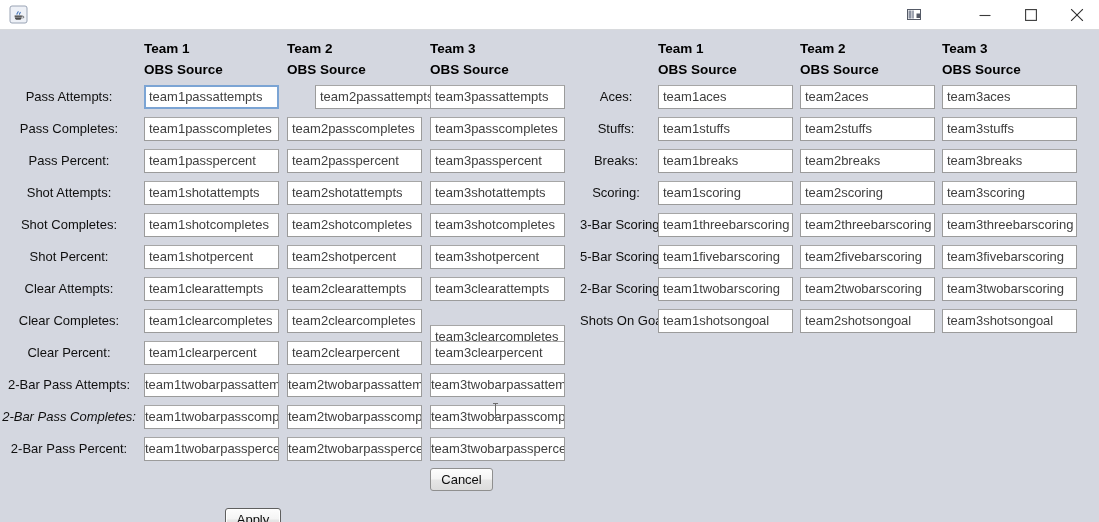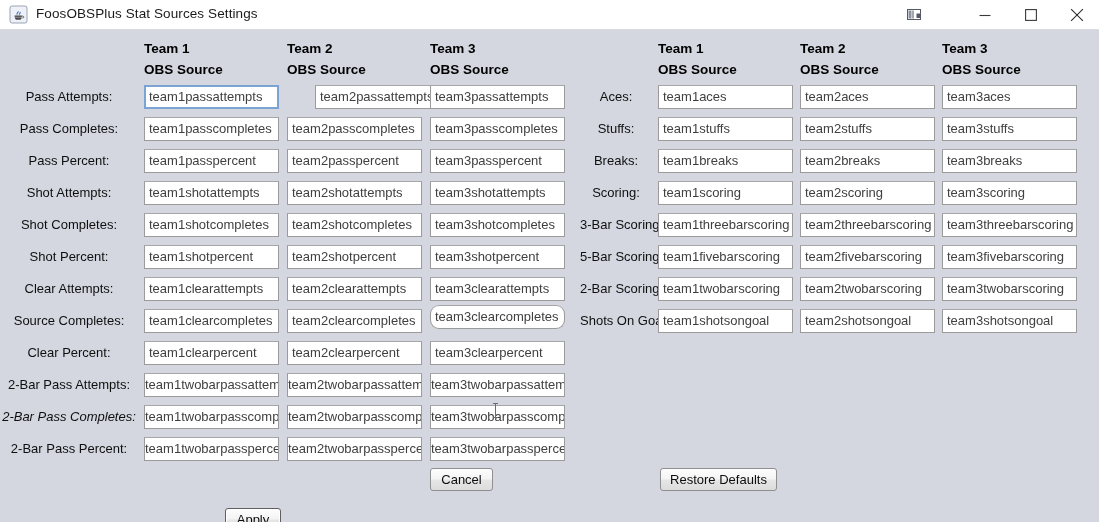--- a/index.html
+++ b/index.html
@@ -171,21 +171,20 @@
     <span class="title-icon">
       <svg width="19" height="19" viewBox="0 0 19 19">
         <rect x="1" y="1" width="17" height="17" rx="2" fill="#eef1f7" stroke="#9aa4b5"></rect>
         <path d="M6 12.5h6.5v.8c0 .9-.8 1.5-1.9 1.5H7.9c-1.1 0-1.9-.6-1.9-1.5z" fill="#4a4a4a"></path>
         <rect x="5.6" y="10.4" width="7.3" height="2" fill="#5c5c5c"></rect>
         <path d="M13 11.1c1.4 0 1.9.5 1.9 1 0 .6-.6.9-1.4.9" fill="none" stroke="#5c5c5c" stroke-width="1"></path>
         <path d="M8.2 9.6c-1.1-1.4 1.5-1.7.9-3.3" fill="none" stroke="#3f6fb5" stroke-width="1.1"></path>
         <path d="M10.6 9.6c-.9-1.1 1.1-1.4.6-2.6" fill="none" stroke="#3f6fb5" stroke-width="1.1"></path>
       </svg>
     </span>
-    <span class="title-text">FoosOBSPlus Stat Sources Settings</span>
 
     <span class="win-extra">
       <svg width="20" height="15" viewBox="0 0 20 15">
         <rect x="1.5" y="2.5" width="13" height="10" fill="#ffffff" stroke="#555a66"></rect>
         <rect x="2.5" y="3.5" width="3" height="8" fill="#8b91a0"></rect>
         <rect x="6.2" y="3.5" width="1.6" height="8" fill="#8b91a0"></rect>
         <rect x="10.5" y="6.5" width="4.5" height="4.5" fill="#555a66"></rect>
       </svg>
     </span>
 
@@ -243,24 +242,24 @@
         <div class="tfield" style="left: 287px; width: 135px; top: 183px;">team2shotcompletes</div>
         <div class="tfield" style="left: 430px; width: 135px; top: 183px;">team3shotcompletes</div>
         <div class="row-label" style="left: 0px; width: 138px; top: 215px;">Shot Percent:</div>
         <div class="tfield" style="left: 144px; width: 135px; top: 215px;">team1shotpercent</div>
         <div class="tfield" style="left: 287px; width: 135px; top: 215px;">team2shotpercent</div>
         <div class="tfield" style="left: 430px; width: 135px; top: 215px;">team3shotpercent</div>
         <div class="row-label" style="left: 0px; width: 138px; top: 247px;">Clear Attempts:</div>
         <div class="tfield" style="left: 144px; width: 135px; top: 247px;">team1clearattempts</div>
         <div class="tfield" style="left: 287px; width: 135px; top: 247px;">team2clearattempts</div>
         <div class="tfield" style="left: 430px; width: 135px; top: 247px;">team3clearattempts</div>
-        <div class="row-label" style="left: 0px; width: 138px; top: 279px;">Source Completes:</div>
+        <div class="row-label" style="left: 0px; width: 138px; top: 279px;">Clear Completes:</div>
         <div class="tfield" style="left: 144px; width: 135px; top: 279px;">team1clearcompletes</div>
         <div class="tfield" style="left: 287px; width: 135px; top: 279px;">team2clearcompletes</div>
-        <div class="tfield" style="left: 430px; width: 135px; top: 275px; border-radius: 9px;">team3clearcompletes</div>
+        <div class="tfield" style="left: 430px; width: 135px; top: 295px;">team3clearcompletes</div>
         <div class="row-label" style="left: 0px; width: 138px; top: 311px;">Clear Percent:</div>
         <div class="tfield" style="left: 144px; width: 135px; top: 311px;">team1clearpercent</div>
         <div class="tfield" style="left: 287px; width: 135px; top: 311px;">team2clearpercent</div>
         <div class="tfield" style="left: 430px; width: 135px; top: 311px;">team3clearpercent</div>
         <div class="row-label" style="left: 0px; width: 138px; top: 343px;">2-Bar Pass Attempts:</div>
         <div class="tfield clip" style="left: 144px; width: 135px; top: 343px;"><span>team1twobarpassattempts</span></div>
         <div class="tfield clip" style="left: 287px; width: 135px; top: 343px;"><span>team2twobarpassattempts</span></div>
         <div class="tfield clip" style="left: 430px; width: 135px; top: 343px;"><span>team3twobarpassattempts</span></div>
         <div class="row-label" style="left: 0px; width: 138px; top: 375px; font-style: italic;">2-Bar Pass Completes:</div>
         <div class="tfield clip" style="left: 144px; width: 135px; top: 375px;"><span>team1twobarpasscompletes</span></div>
@@ -314,15 +313,14 @@
         <div class="tfield" style="left: 220px; width: 135px; top: 247px;">team2twobarscoring</div>
         <div class="tfield" style="left: 362px; width: 135px; top: 247px;">team3twobarscoring</div>
         <div class="row-label" style="left: 0px; width: 72px; top: 279px;">Shots On Goal:</div>
         <div class="tfield" style="left: 78px; width: 135px; top: 279px;">team1shotsongoal</div>
         <div class="tfield" style="left: 220px; width: 135px; top: 279px;">team2shotsongoal</div>
         <div class="tfield" style="left: 362px; width: 135px; top: 279px;">team3shotsongoal</div>
       </div>
 
     <div class="btn focus-ring" style="left:225px; top:438px; width:56px;">Apply</div>
     <div class="btn" style="left:430px; top:438px; width:63px;">Cancel</div>
-    <div class="btn" style="left:660px; top:438px; width:117px;">Restore Defaults</div>
   </div>
 </div>
 
 </body></html>

